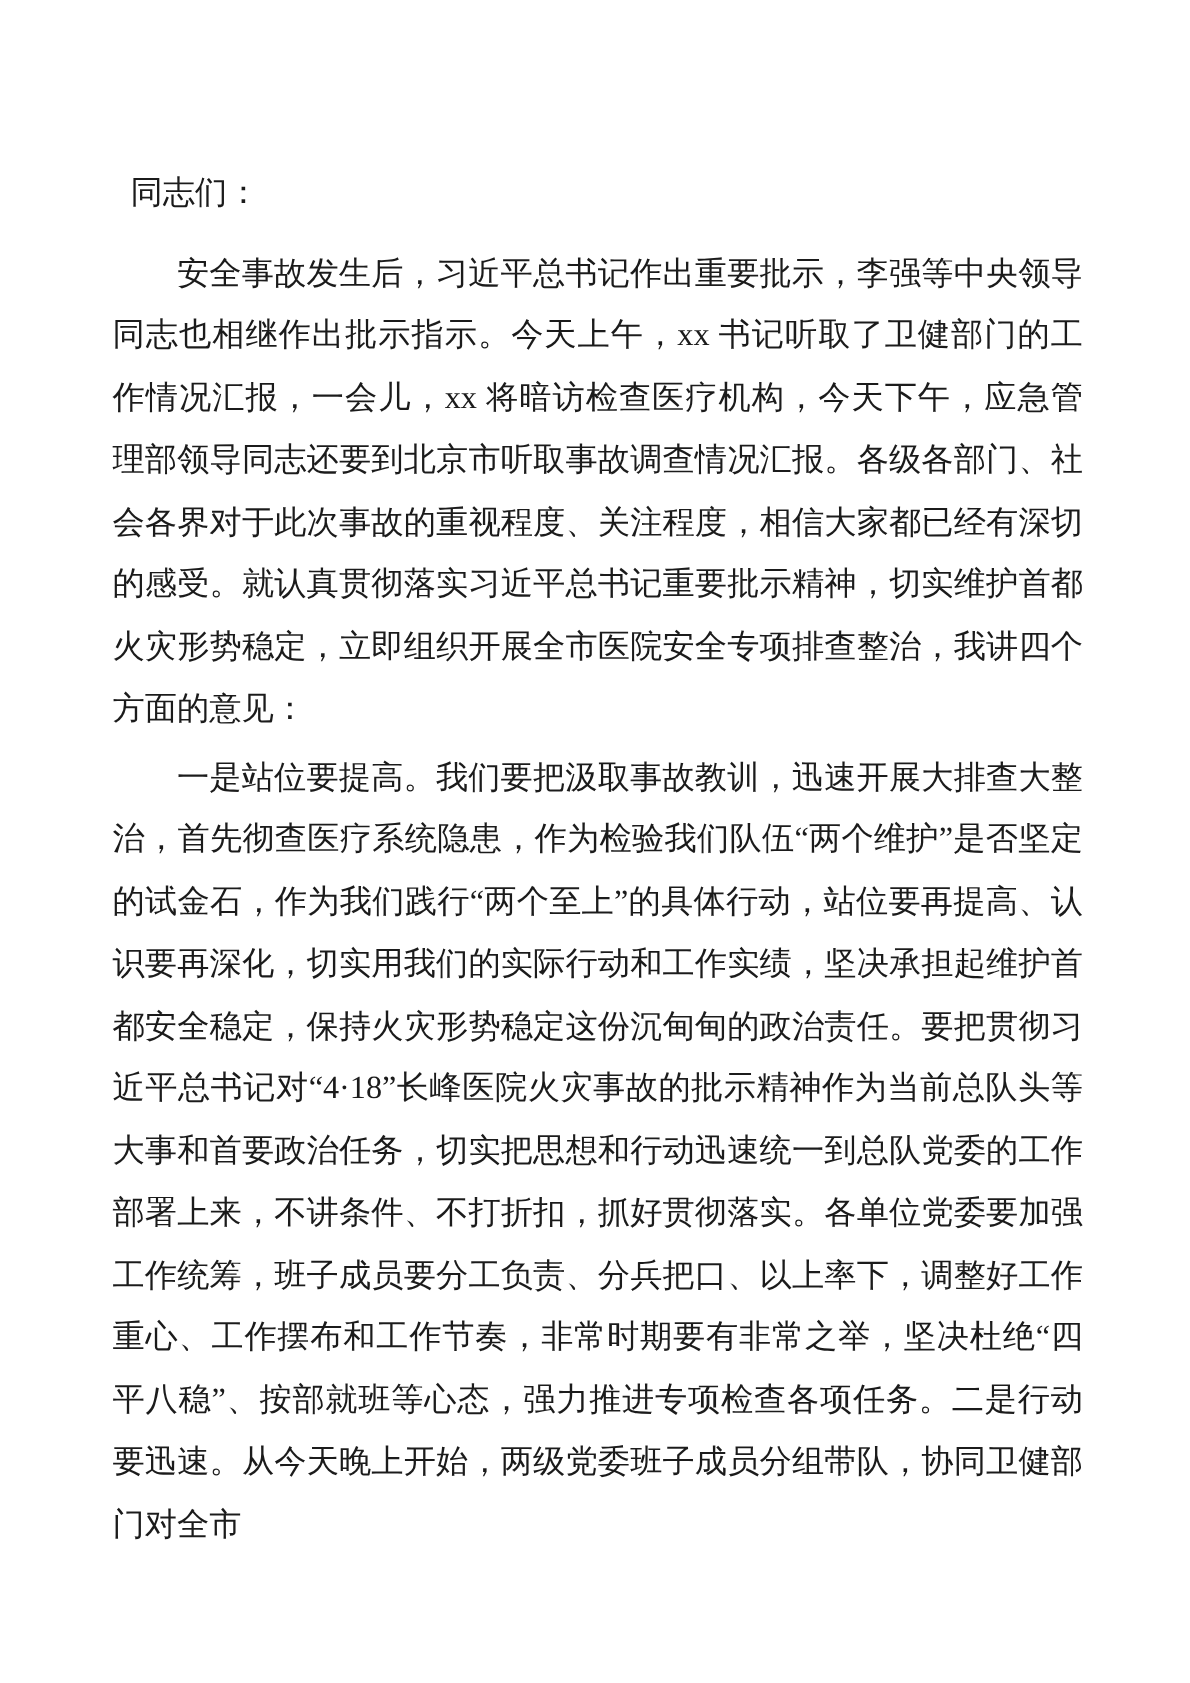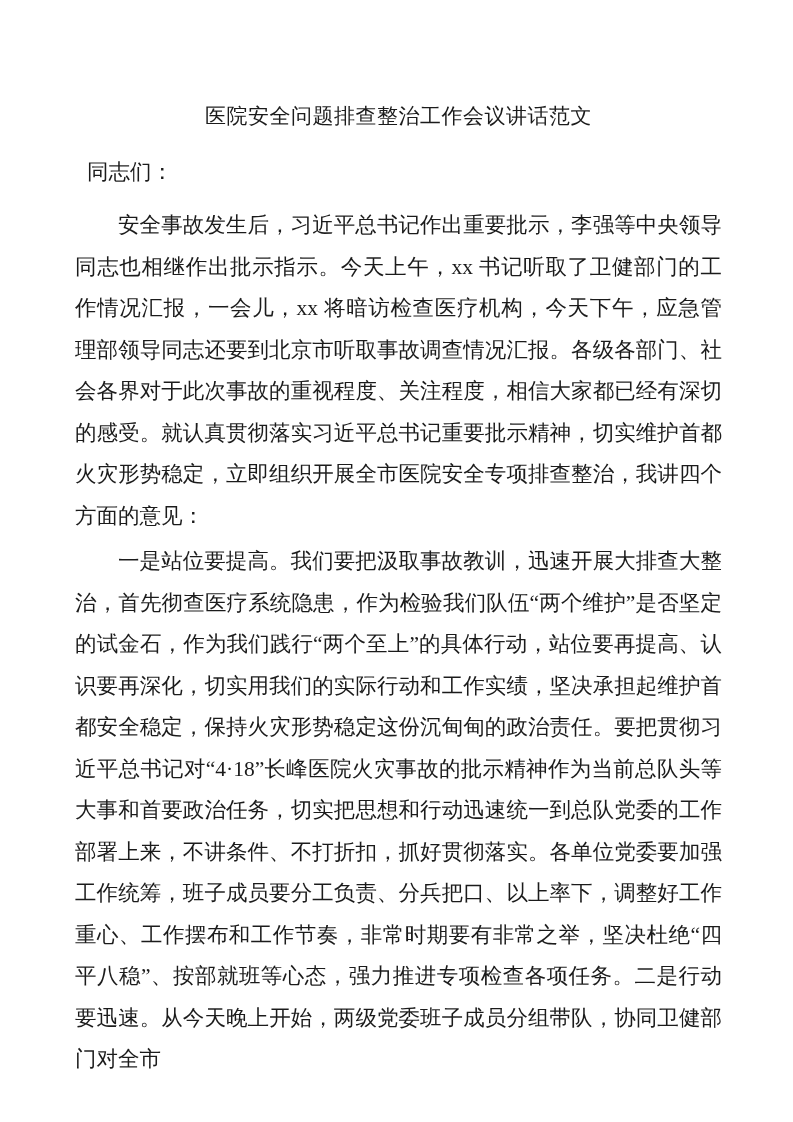--- a/index.html
+++ b/index.html
@@ -45,19 +45,18 @@
     font-weight: normal;
   }
   .run-bold {
     font-weight: normal;
   }
 </style>
 </head>
 <body>
 
 <div class="page">
-  <h1 class="doc-title">医院安全问题排查整治工作会议讲话范文</h1>
   <p class="salutation">同志们：</p>
   <div id="document-body">
       <p class="body-para"><span class="run">安全事故发生后，习近平总书记作出重要批示，李强等中央领导同志也相继作出批示指示。今天上午，xx 书记听取了卫健部门的工作情况汇报，一会儿，xx 将暗访检查医疗机构，今天下午，应急管理部领导同志还要到北京市听取事故调查情况汇报。各级各部门、社会各界对于此次事故的重视程度、关注程度，相信大家都已经有深切的感受。就认真贯彻落实习近平总书记重要批示精神，切实维护首都火灾形势稳定，立即组织开展全市医院安全专项排查整治，我讲四个方面的意见：</span></p>
       <p class="body-para"><span class="run run-bold">一是站位要提高。</span><span class="run">我们要把汲取事故教训，迅速开展大排查大整治，首先彻查医疗系统隐患，作为检验我们队伍“两个维护”是否坚定的试金石，作为我们践行“两个至上”的具体行动，站位要再提高、认识要再深化，切实用我们的实际行动和工作实绩，坚决承担起维护首都安全稳定，保持火灾形势稳定这份沉甸甸的政治责任。要把贯彻习近平总书记对“4·18”长峰医院火灾事故的批示精神作为当前总队头等大事和首要政治任务，切实把思想和行动迅速统一到总队党委的工作部署上来，不讲条件、不打折扣，抓好贯彻落实。各单位党委要加强工作统筹，班子成员要分工负责、分兵把口、以上率下，调整好工作重心、工作摆布和工作节奏，非常时期要有非常之举，坚决杜绝“四平八稳”、按部就班等心态，强力推进专项检查各项任务。</span><span class="run run-bold">二是行动要迅速。</span><span class="run">从今天晚上开始，两级党委班子成员分组带队，协同卫健部门对全市</span></p>
     </div>
 </div>
 
 </body></html>

